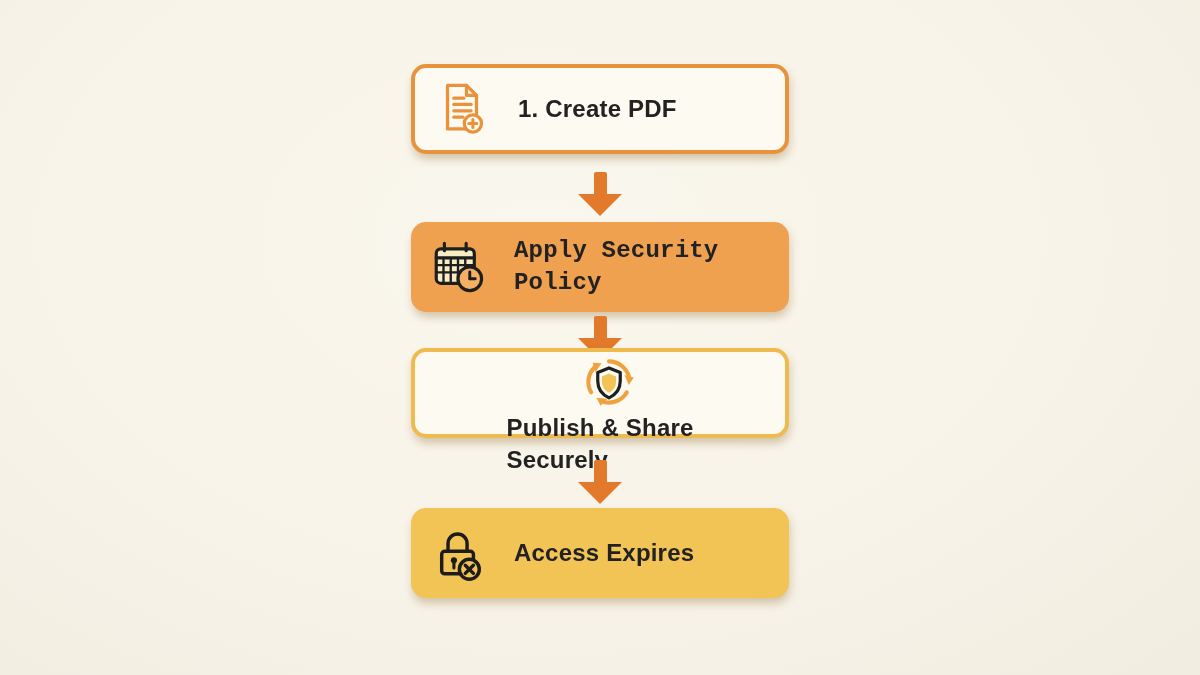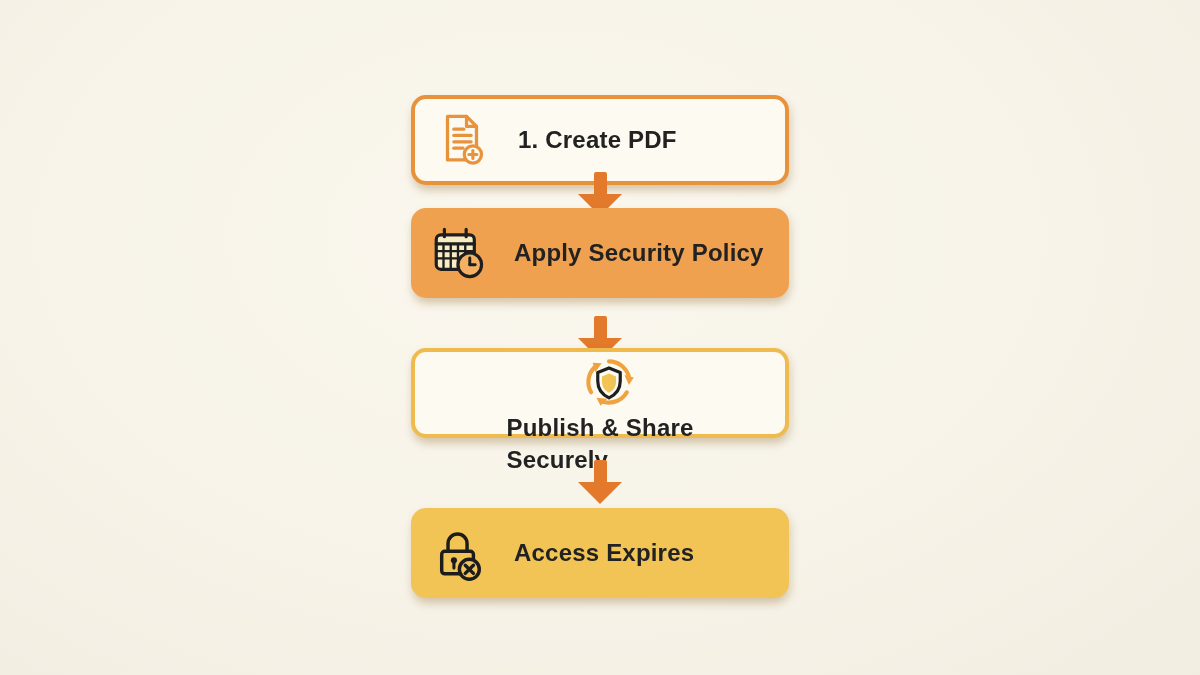--- a/index.html
+++ b/index.html
@@ -11,22 +11,22 @@
   .canvas {
     position:relative; width:1200px; height:675px;
     background:radial-gradient(ellipse at 45% 35%, #faf7ee 0%, #f7f3e8 55%, #f1ede1 100%);
   }
   .step-box {
     position:absolute; left:411px; width:378px; height:90px;
     box-sizing:border-box; border-radius:15px;
     display:flex; align-items:center; padding-left:17px;
     box-shadow:0 7px 10px -2px rgba(168,138,88,0.35), 3px 4px 8px rgba(168,138,88,0.18);
   }
-  .step-1 { top:95px;  background:#fdfaf2; border:4px solid #e8923c;text-align:center; }
-  .step-2 { top:208px; background:#f0a14f; }
+  .step-1 { top:64px;  background:#fdfaf2; border:4px solid #e8923c;text-align:center; }
+  .step-2 { top:222px; background:#f0a14f;font-family:Liberation Mono, monospace; }
   .step-3 { top:348px; background:#fdfaf2; border:4px solid #f0bb4e;flex-direction:column; }
   .step-4 { top:508px; background:#f2c355;text-align:center; }
   .step-icon { width:60px; height:60px; flex:0 0 60px; display:flex; align-items:center; justify-content:center; }
   .step-label {
     margin-left:26px; font-size:24px; font-weight:700; color:#222222;
     line-height:1.33; letter-spacing:0.2px;
   }
   .step-3 .step-label { max-width:230px; }
   .flow-arrow {
     position:absolute; left:600px; transform:translateX(-50%);

